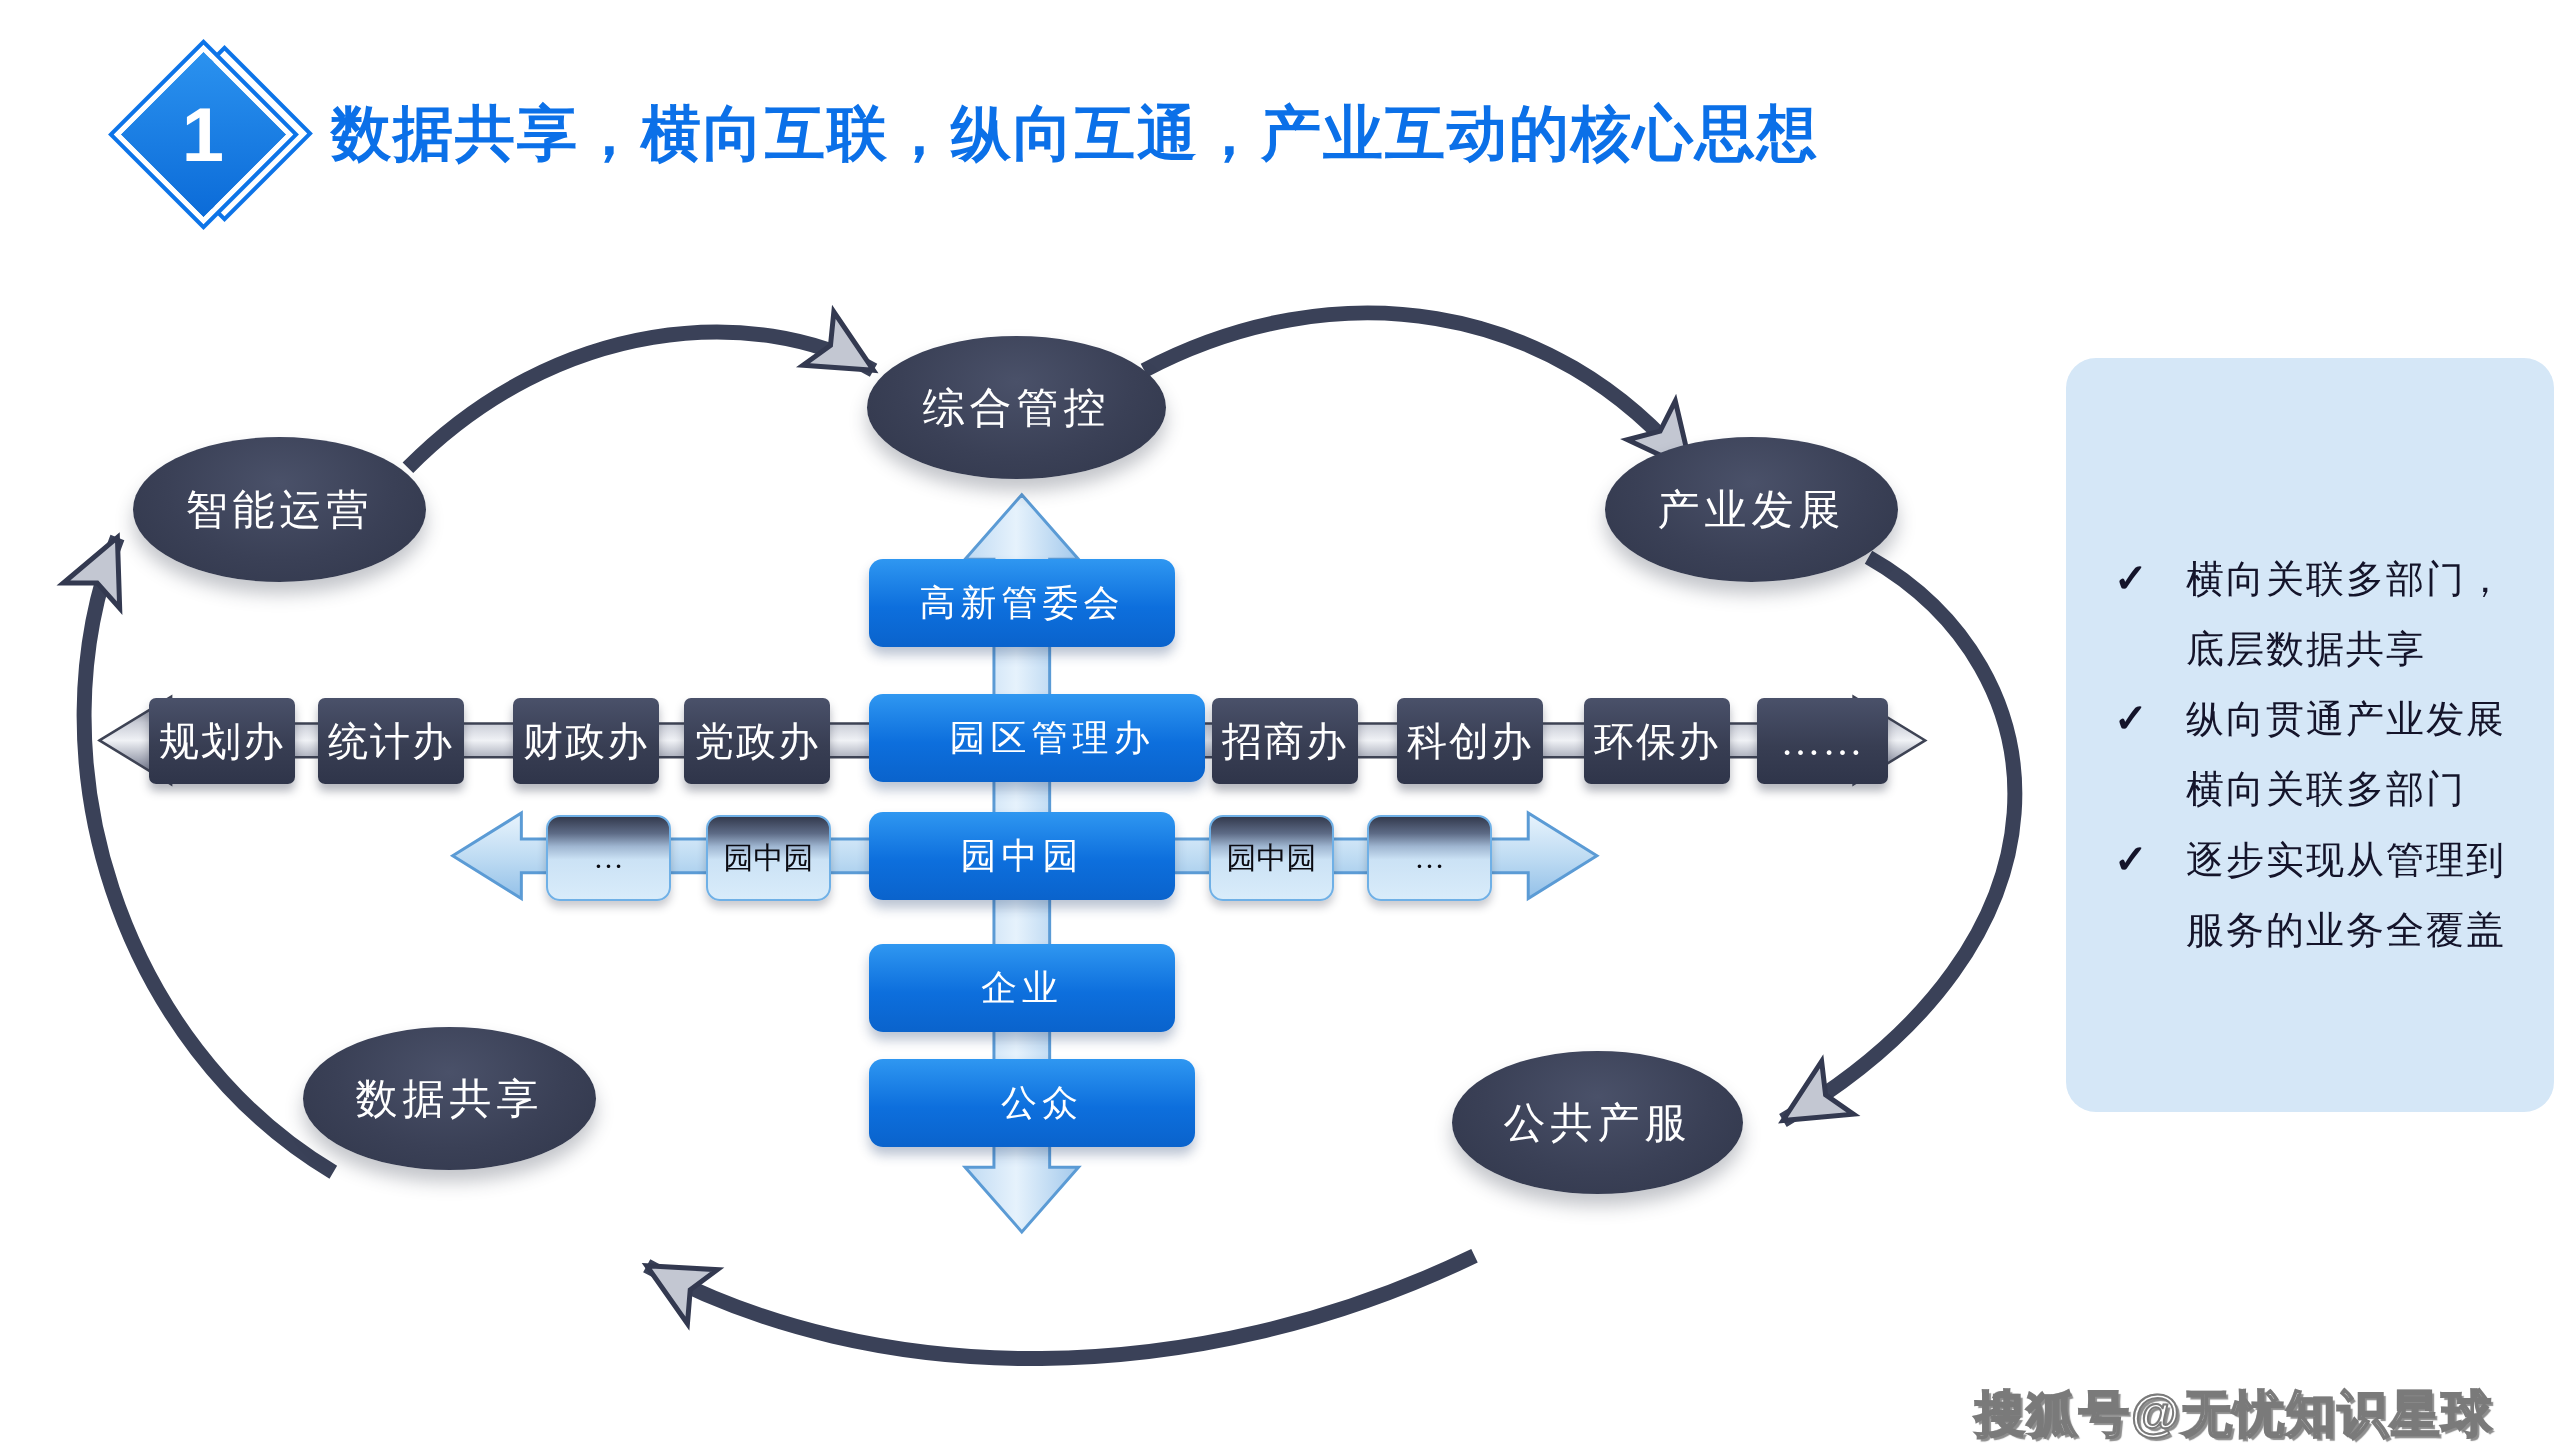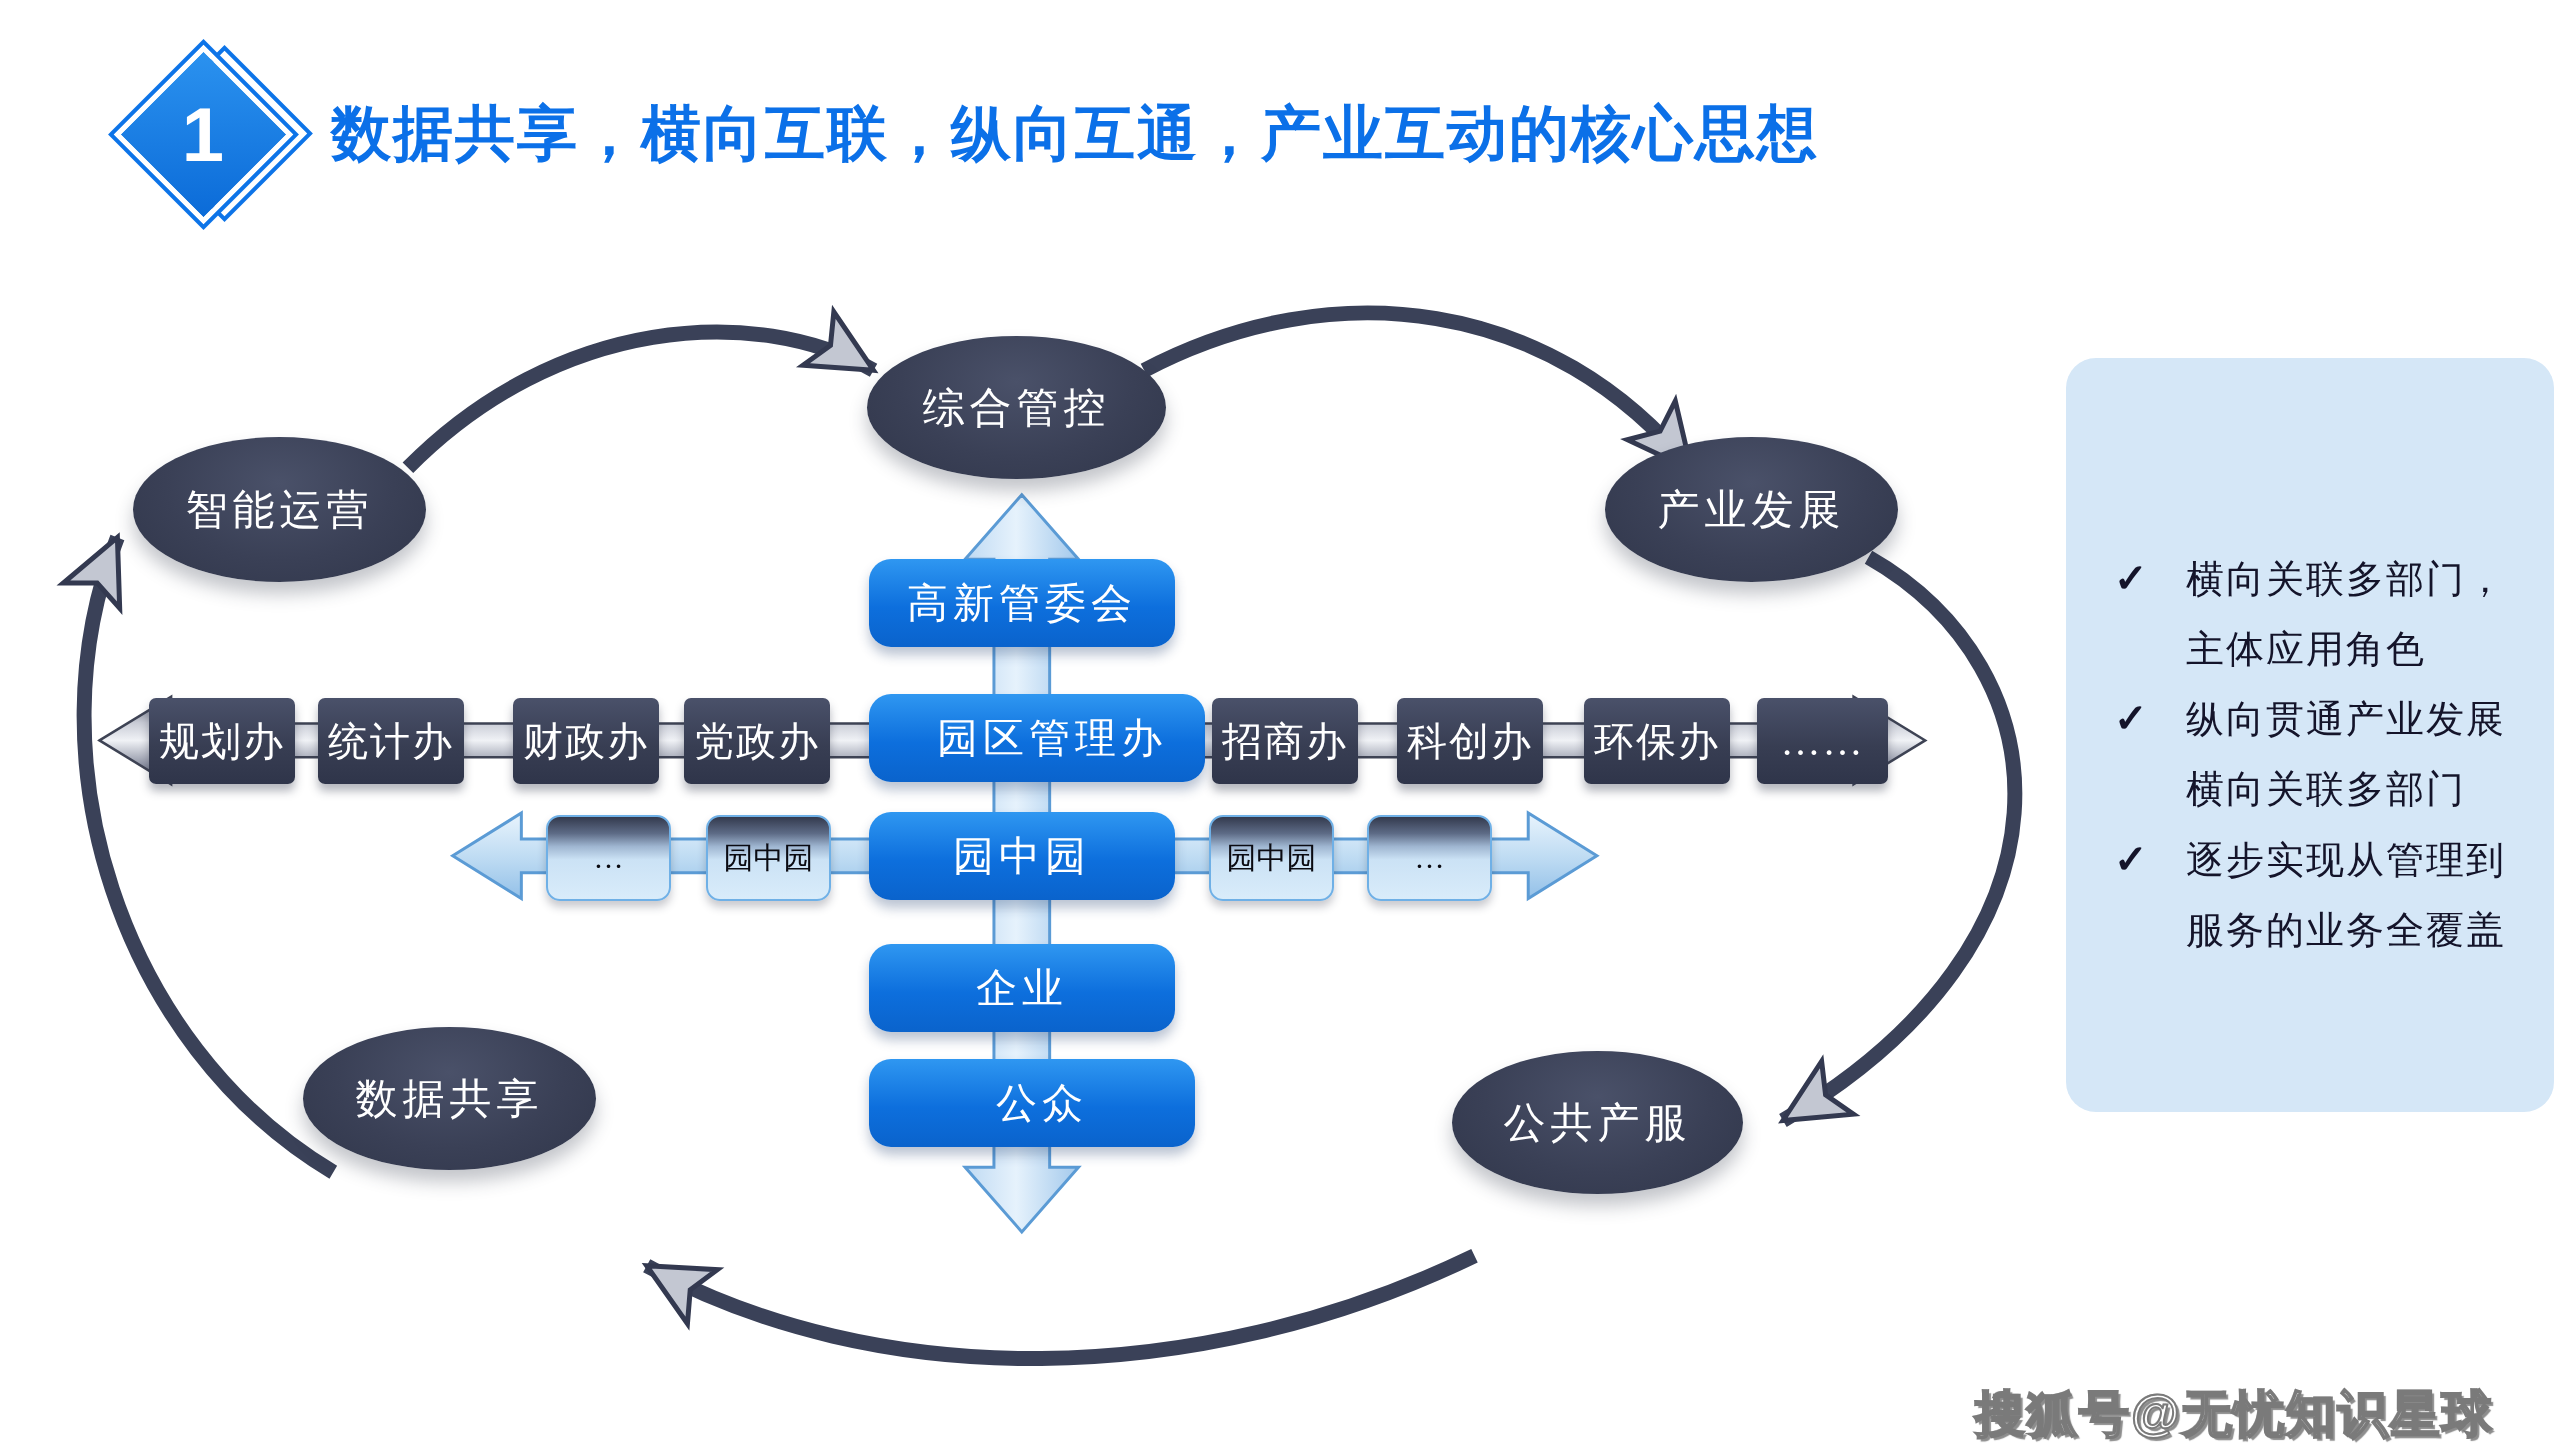--- a/index.html
+++ b/index.html
@@ -19,23 +19,23 @@
   
   .arrows{position:absolute;left:0;top:0;z-index:1;}
 
   
   .ellipse-node{position:absolute;border-radius:50%;display:flex;align-items:center;justify-content:center;
       color:#fff;font-family:"Liberation Serif","DejaVu Serif",serif;font-size:42px;letter-spacing:5px;
       background:radial-gradient(ellipse at 50% 32%,#4a5169 0%,#3a4056 55%,#30364a 100%);
       box-shadow:0 12px 18px rgba(40,45,65,.28);z-index:3;}
 
   
-  .chain-box{position:absolute;left:869px;width:306px;height:88px;border-radius:22px;
+  .chain-box{position:absolute;left:869px;width:306px;height:88px;border-radius:14px;
       display:flex;align-items:center;justify-content:center;color:#fff;
-      font-family:Liberation Mono, monospace;font-size:41px;letter-spacing:5px;
+      font-family:Liberation Mono, monospace;font-size:36px;letter-spacing:5px;
       background:linear-gradient(180deg,#2f97f1 0%,#0d6fdd 55%,#0a63cc 100%);
       box-shadow:0 8px 12px rgba(30,60,110,.30);z-index:4;}
 
   
   .dept-box{position:absolute;top:698px;width:146px;height:86px;border-radius:7px;
       display:flex;align-items:center;justify-content:center;color:#fff;
       font-family:"Liberation Serif","DejaVu Serif",serif;font-size:40px;letter-spacing:2px;
       background:linear-gradient(180deg,#4a516a 0%,#383e53 55%,#2f354a 100%);
       box-shadow:0 7px 10px rgba(40,45,65,.35);z-index:4;}
 
@@ -140,21 +140,21 @@
   <div class="park-box" style="left:706px;">园中园</div>
 
   <div class="park-box" style="left:1209px;">园中园</div>
   <div class="park-box" style="left:1367px;">…</div>
 
   <div class="panel">
     <div class="panel-item" style="top:186px;">
       <span class="check">✓</span>
       <span class="lines">
         <span>横向关联多部门，</span>
-        <span>主体应用角色</span>
+        <span>底层数据共享</span>
       </span>
     </div>
     <div class="panel-item" style="top:326px;">
       <span class="check">✓</span>
       <span class="lines">
         <span>纵向贯通产业发展</span>
         <span>横向关联多部门</span>
       </span>
     </div>
     <div class="panel-item" style="top:467px;">

